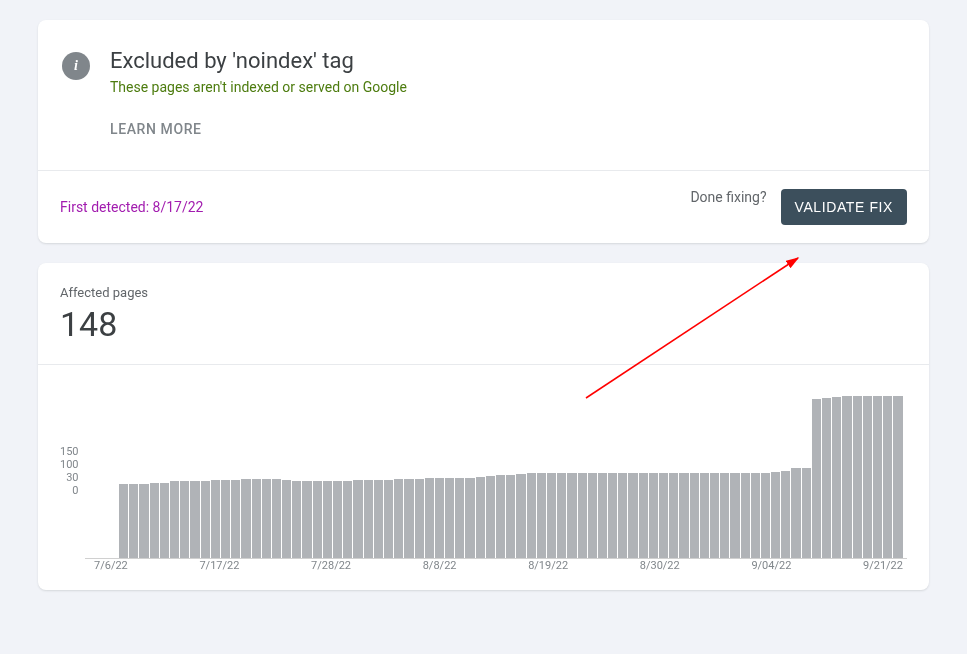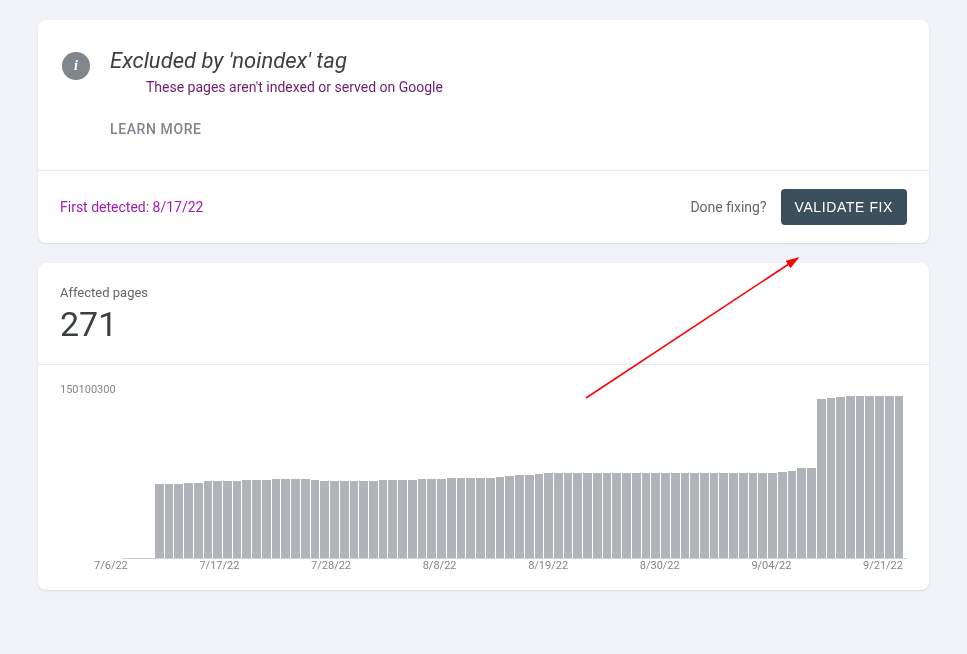--- a/index.html
+++ b/index.html
@@ -27,52 +27,51 @@
     width: 28px; height: 28px; border-radius: 50%;
     background: #80868b; color: #fff;
     display: flex; align-items: center; justify-content: center;
     flex-shrink: 0; margin-top: 4px;
     font-family: Georgia, serif; font-weight: bold; font-style: italic;
     font-size: 14px;
   }
   .hdr-text h1 {
     font-size: 22px; font-weight: 400; color: #3c4043;
     margin-bottom: 6px;
-    font-style: italic;
   }
   .hdr-text p {
-    font-size: 14px; color: #701a75; margin-bottom: 24px; margin-left: 36px;
+    font-size: 14px; color: #4d7c0f; margin-bottom: 24px;
   }
   .learn-more {
     font-size: 14px; color: #80868b; letter-spacing: 0.6px;
     font-weight: 500; text-transform: uppercase; cursor: pointer;
     margin-bottom: 21px; display: inline-block;
   }
   .hdr-bottom {
     border-top: 1px solid #e8eaed;
     padding: 18px 22px;
     display: flex; align-items: center; justify-content: space-between;
   }
   .first-detected { font-size: 14px; color: #a21caf; }
-  .right-actions { display: flex; align-items: center; gap: 14px; }
+  .right-actions { display: flex; align-items: flex-start; gap: 14px; }
   .done-fixing { font-size: 14px; color: #62666a; }
   .validate-btn {
     background: #3c4f5c; color: #fff; border: none;
     padding: 10px 14px; font-size: 14px; letter-spacing: 0.6px;
     font-weight: 500; border-radius: 4px; cursor: pointer;
   }
 
   .chart-card { padding: 22px 22px 18px 22px; }
   .chart-label { font-size: 13px; color: #62666a; margin-bottom: 4px; }
   .chart-value { font-size: 34px; color: #3c4043; font-weight: 400; margin-bottom: 20px; }
   .chart-divider { border-top: 1px solid #e8eaed; margin: 0 -22px 18px -22px; }
 
   .chart-wrap { display: flex; }
   .y-axis {
-    display: flex; flex-direction: row; justify-content: center;
+    display: flex; flex-direction: column; justify-content: center;
     font-size: 11px; color: #80868b; text-align: right; padding-right: 6px;
     height: 176px; padding-bottom: 0;
   }
   .plot {
     flex: 1; position: relative; height: 176px;
     border-bottom: 1px solid #d0d0d0;
   }
   .bars {
     position: absolute; inset: 0;
     display: flex; align-items: flex-end; gap: 1px;
@@ -107,21 +106,21 @@
     <div class="first-detected">First detected: 8/17/22</div>
     <div class="right-actions">
       <span class="done-fixing">Done fixing?</span>
       <button class="validate-btn">VALIDATE FIX</button>
     </div>
   </div>
 </div>
 
 <div class="card chart-card">
   <div class="chart-label">Affected pages</div>
-  <div class="chart-value">271</div>
+  <div class="chart-value">148</div>
   <div class="chart-divider"></div>
   <div class="chart-wrap">
     <div class="y-axis" id="y-axis">
         <div>150</div>
         <div>100</div>
         <div>30</div>
         <div>0</div>
       </div>
     <div class="plot">
       <div class="bars" id="bars">

